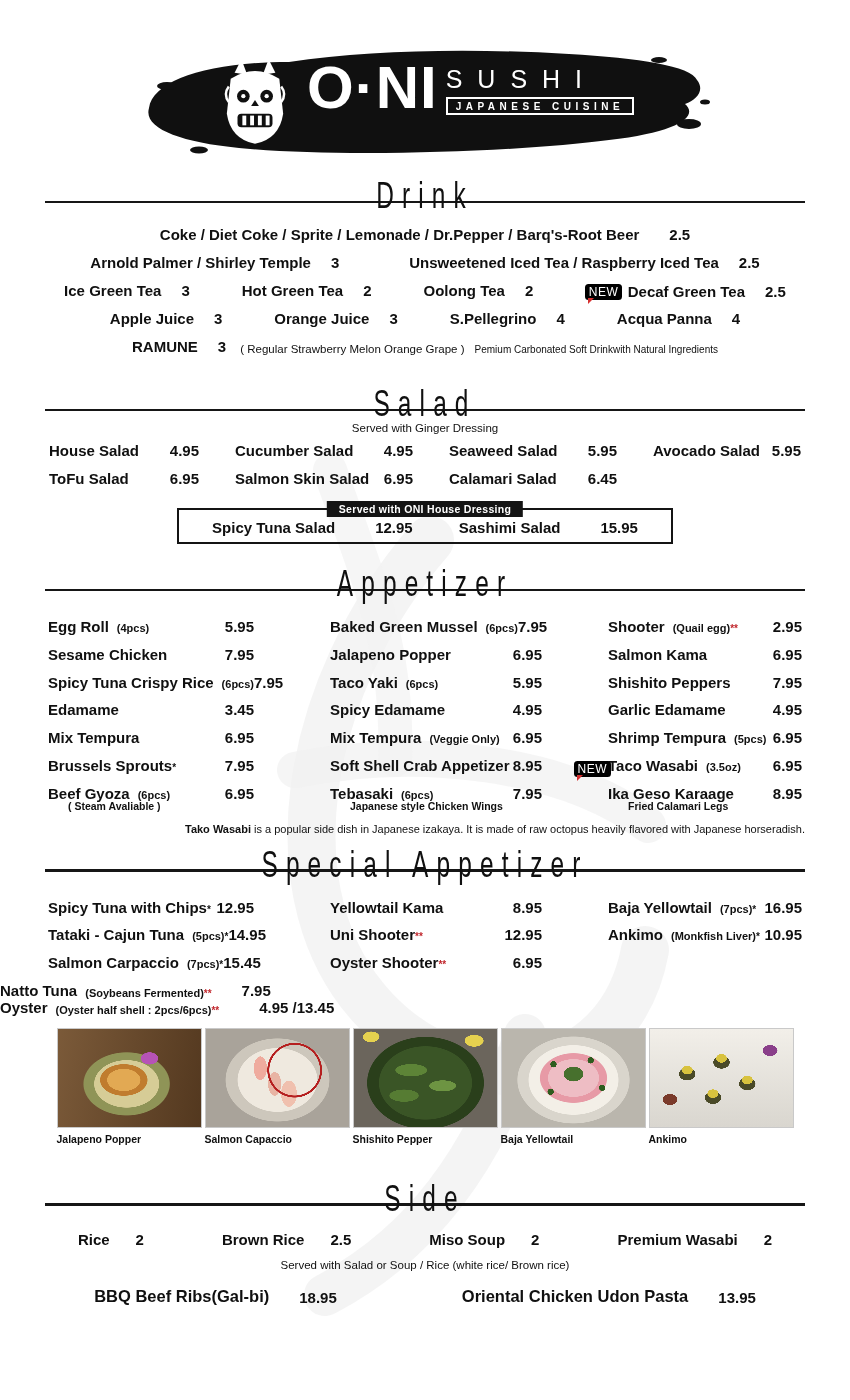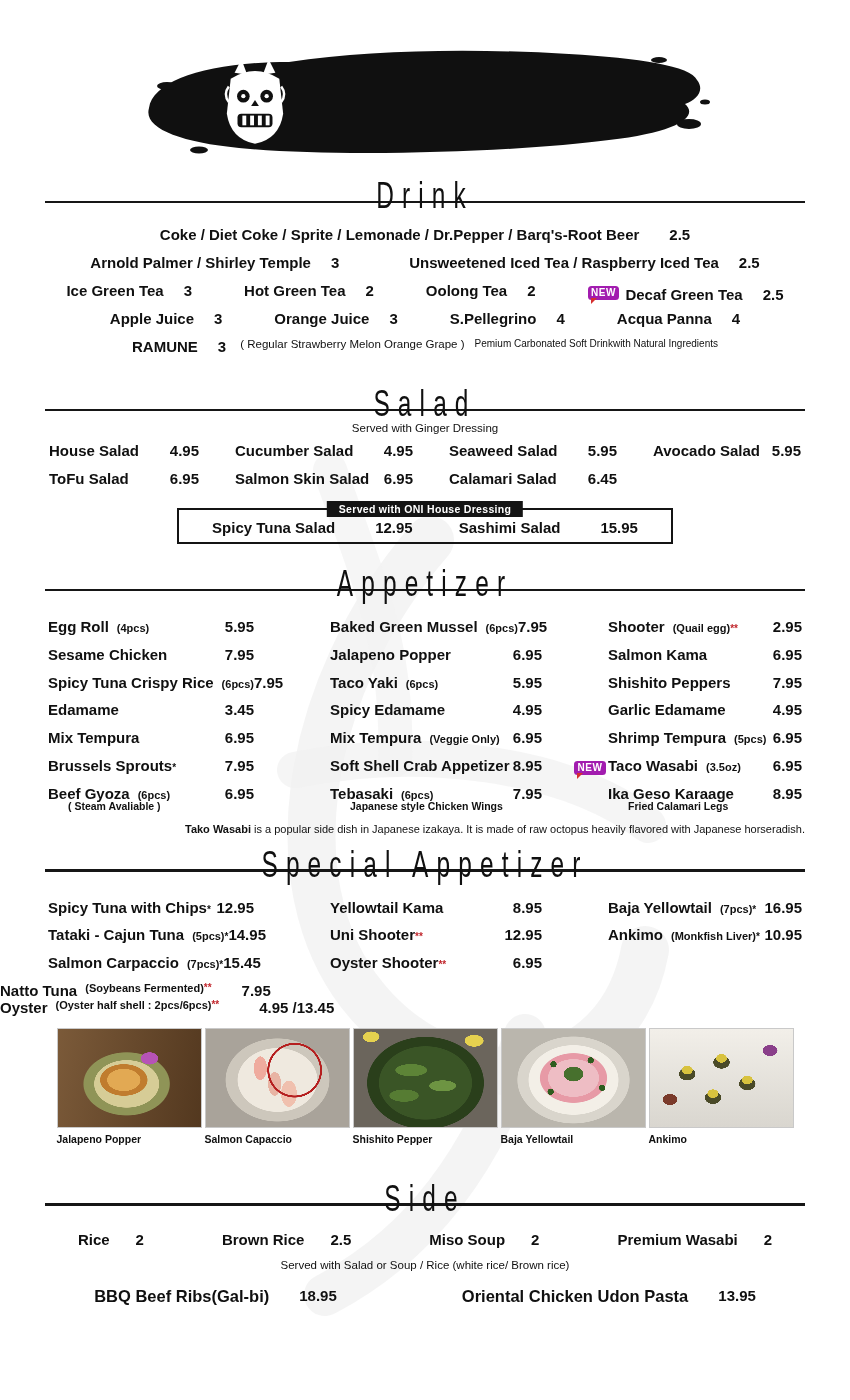--- a/index.html
+++ b/index.html
@@ -23,26 +23,26 @@
   .section-head { position:relative; height:38px; }
   .section-head .line { position:absolute; left:45px; right:45px; bottom:7px; height:2.5px; background:#161616; }
   .section-title { position:absolute; left:0; right:0; bottom:-2px; text-align:center; font-size:33px; font-weight:500; letter-spacing:11px; line-height:1; transform:scale(.74,1.1); }
 
   
   .nm { font-weight:700; font-size:15px; white-space:nowrap; }
   .sz { font-weight:700; font-size:11px; white-space:nowrap;padding-left:8px; }
   .pr { font-weight:700; font-size:15px; white-space:nowrap; }
   .mk { font-weight:700; font-size:10px; vertical-align:4px; }
   .red { color:#c1272d; }
-  .grp { display:flex; align-items:flex-start; }
+  .grp { display:flex; align-items:flex-end; }
   .pr-gap { margin-left:20px; }
 
   .mrow { display:flex; justify-content:center; align-items:baseline; height:28px; }
 
-  .badge { display:inline-block; position:relative; background:#a21caf; color:#fff; font-size:10px; font-weight:700; letter-spacing:.5px; padding:2.5px 3.5px 2px; border-radius:3.5px; line-height:1; vertical-align:2px; }
+  .badge { display:inline-block; position:relative; background:#000000; color:#fff; font-size:12px; font-weight:400; letter-spacing:.5px; padding:2.5px 3.5px 2px; border-radius:3.5px; line-height:1; vertical-align:2px; }
   .badge::after { content:""; position:absolute; left:3px; bottom:-4px; border:3px solid transparent; border-top-color:#d62f2f; border-left-color:#d62f2f; }
 
   
   .drink-rows { margin-top:16px; }
   .gap70 { column-gap:70px; }
   .gap55 { column-gap:52px; }
   .badge-inline { margin-right:6px; }
   .flavors { font-weight:400; font-size:11.5px; margin-left:14px; white-space:nowrap; }
   .ram-note { font-weight:400; font-size:10px; margin-left:10px; white-space:nowrap; }
 
@@ -170,20 +170,27 @@
         <circle cx="47" cy="40" r="2.2" fill="#fff"></circle>
         <path d="M31,50 L35,44 L39,50 Z" fill="#101010"></path>
         <rect x="17" y="58" width="36" height="14" rx="4" fill="#101010"></rect>
         <rect x="22" y="60" width="4" height="10" fill="#fff"></rect>
         <rect x="30" y="60" width="4" height="10" fill="#fff"></rect>
         <rect x="38" y="60" width="4" height="10" fill="#fff"></rect>
         <rect x="46" y="60" width="4" height="10" fill="#fff"></rect>
         <path d="M8,30 Q2,38 8,46" fill="none" stroke="#fff" stroke-width="2.5"></path>
         <path d="M62,30 Q68,38 62,46" fill="none" stroke="#fff" stroke-width="2.5"></path>
       </svg>
+      <div class="logo-text">
+        <span class="brand">O·NI</span>
+        <div class="brand-right">
+          <span class="sushi">SUSHI</span>
+          <span class="tagline">JAPANESE CUISINE</span>
+        </div>
+      </div>
     </div>
 
     <div class="section-head mt-head-drink">
       <div class="line"></div>
       <div class="section-title">Drink</div>
     </div>
     <div class="drink-rows">
       <div class="mrow">
         <span class="grp">
             <span class="nm">Coke / Diet Coke / Sprite  / Lemonade / Dr.Pepper / Barq's-Root Beer</span>

